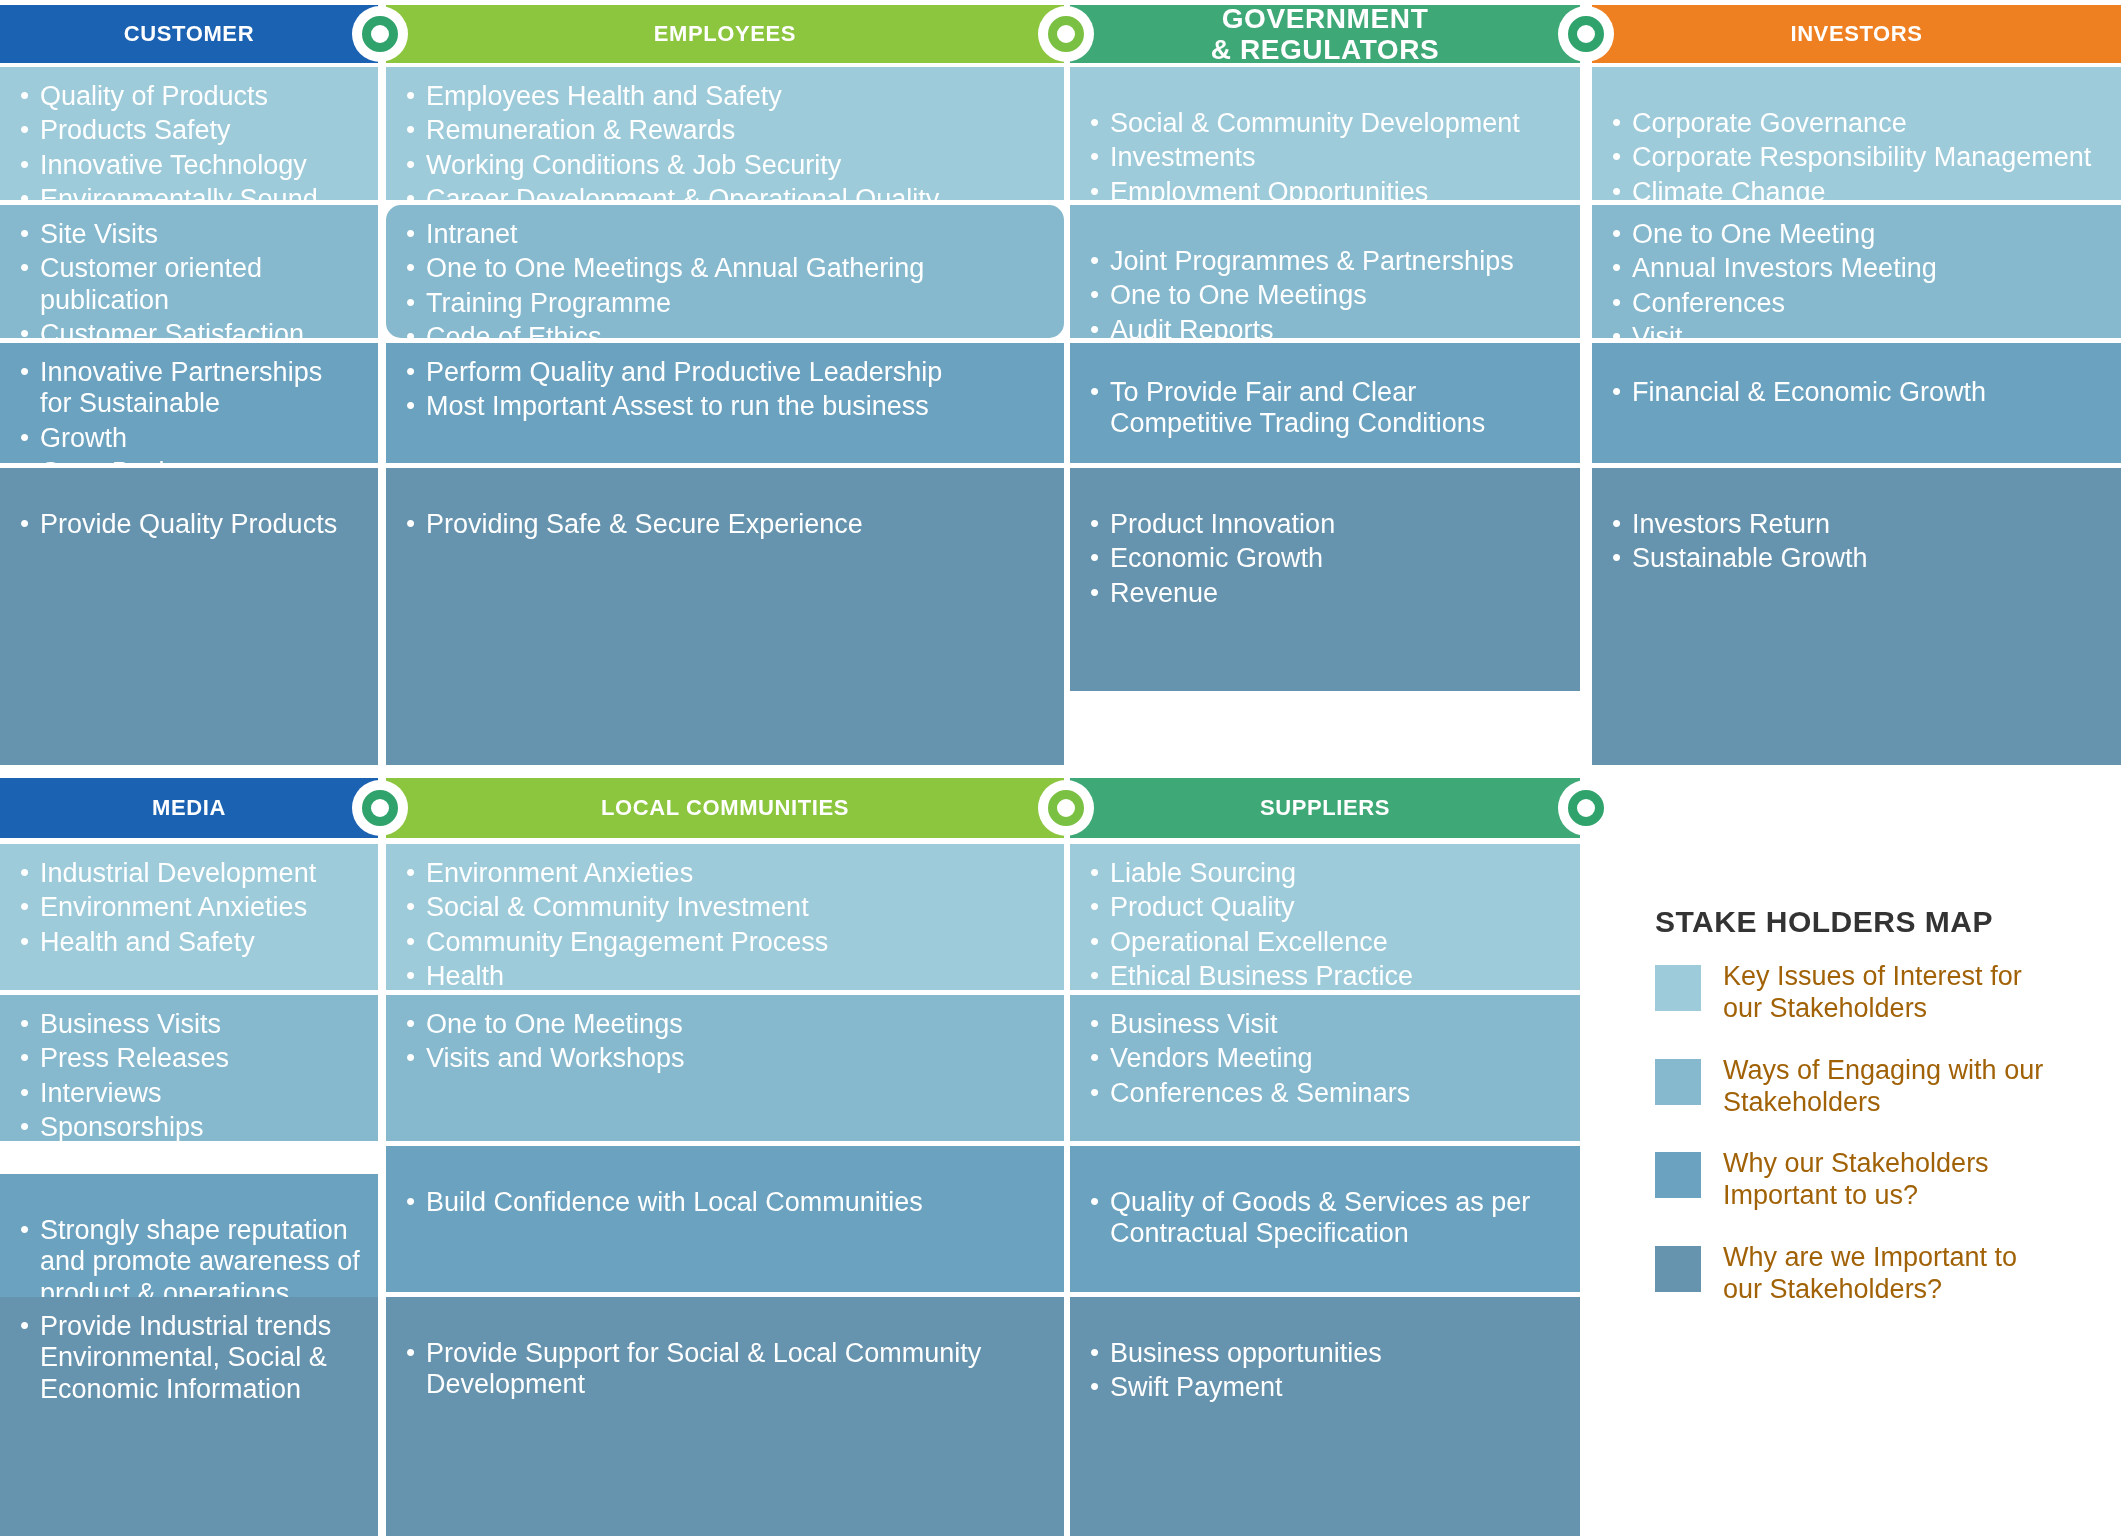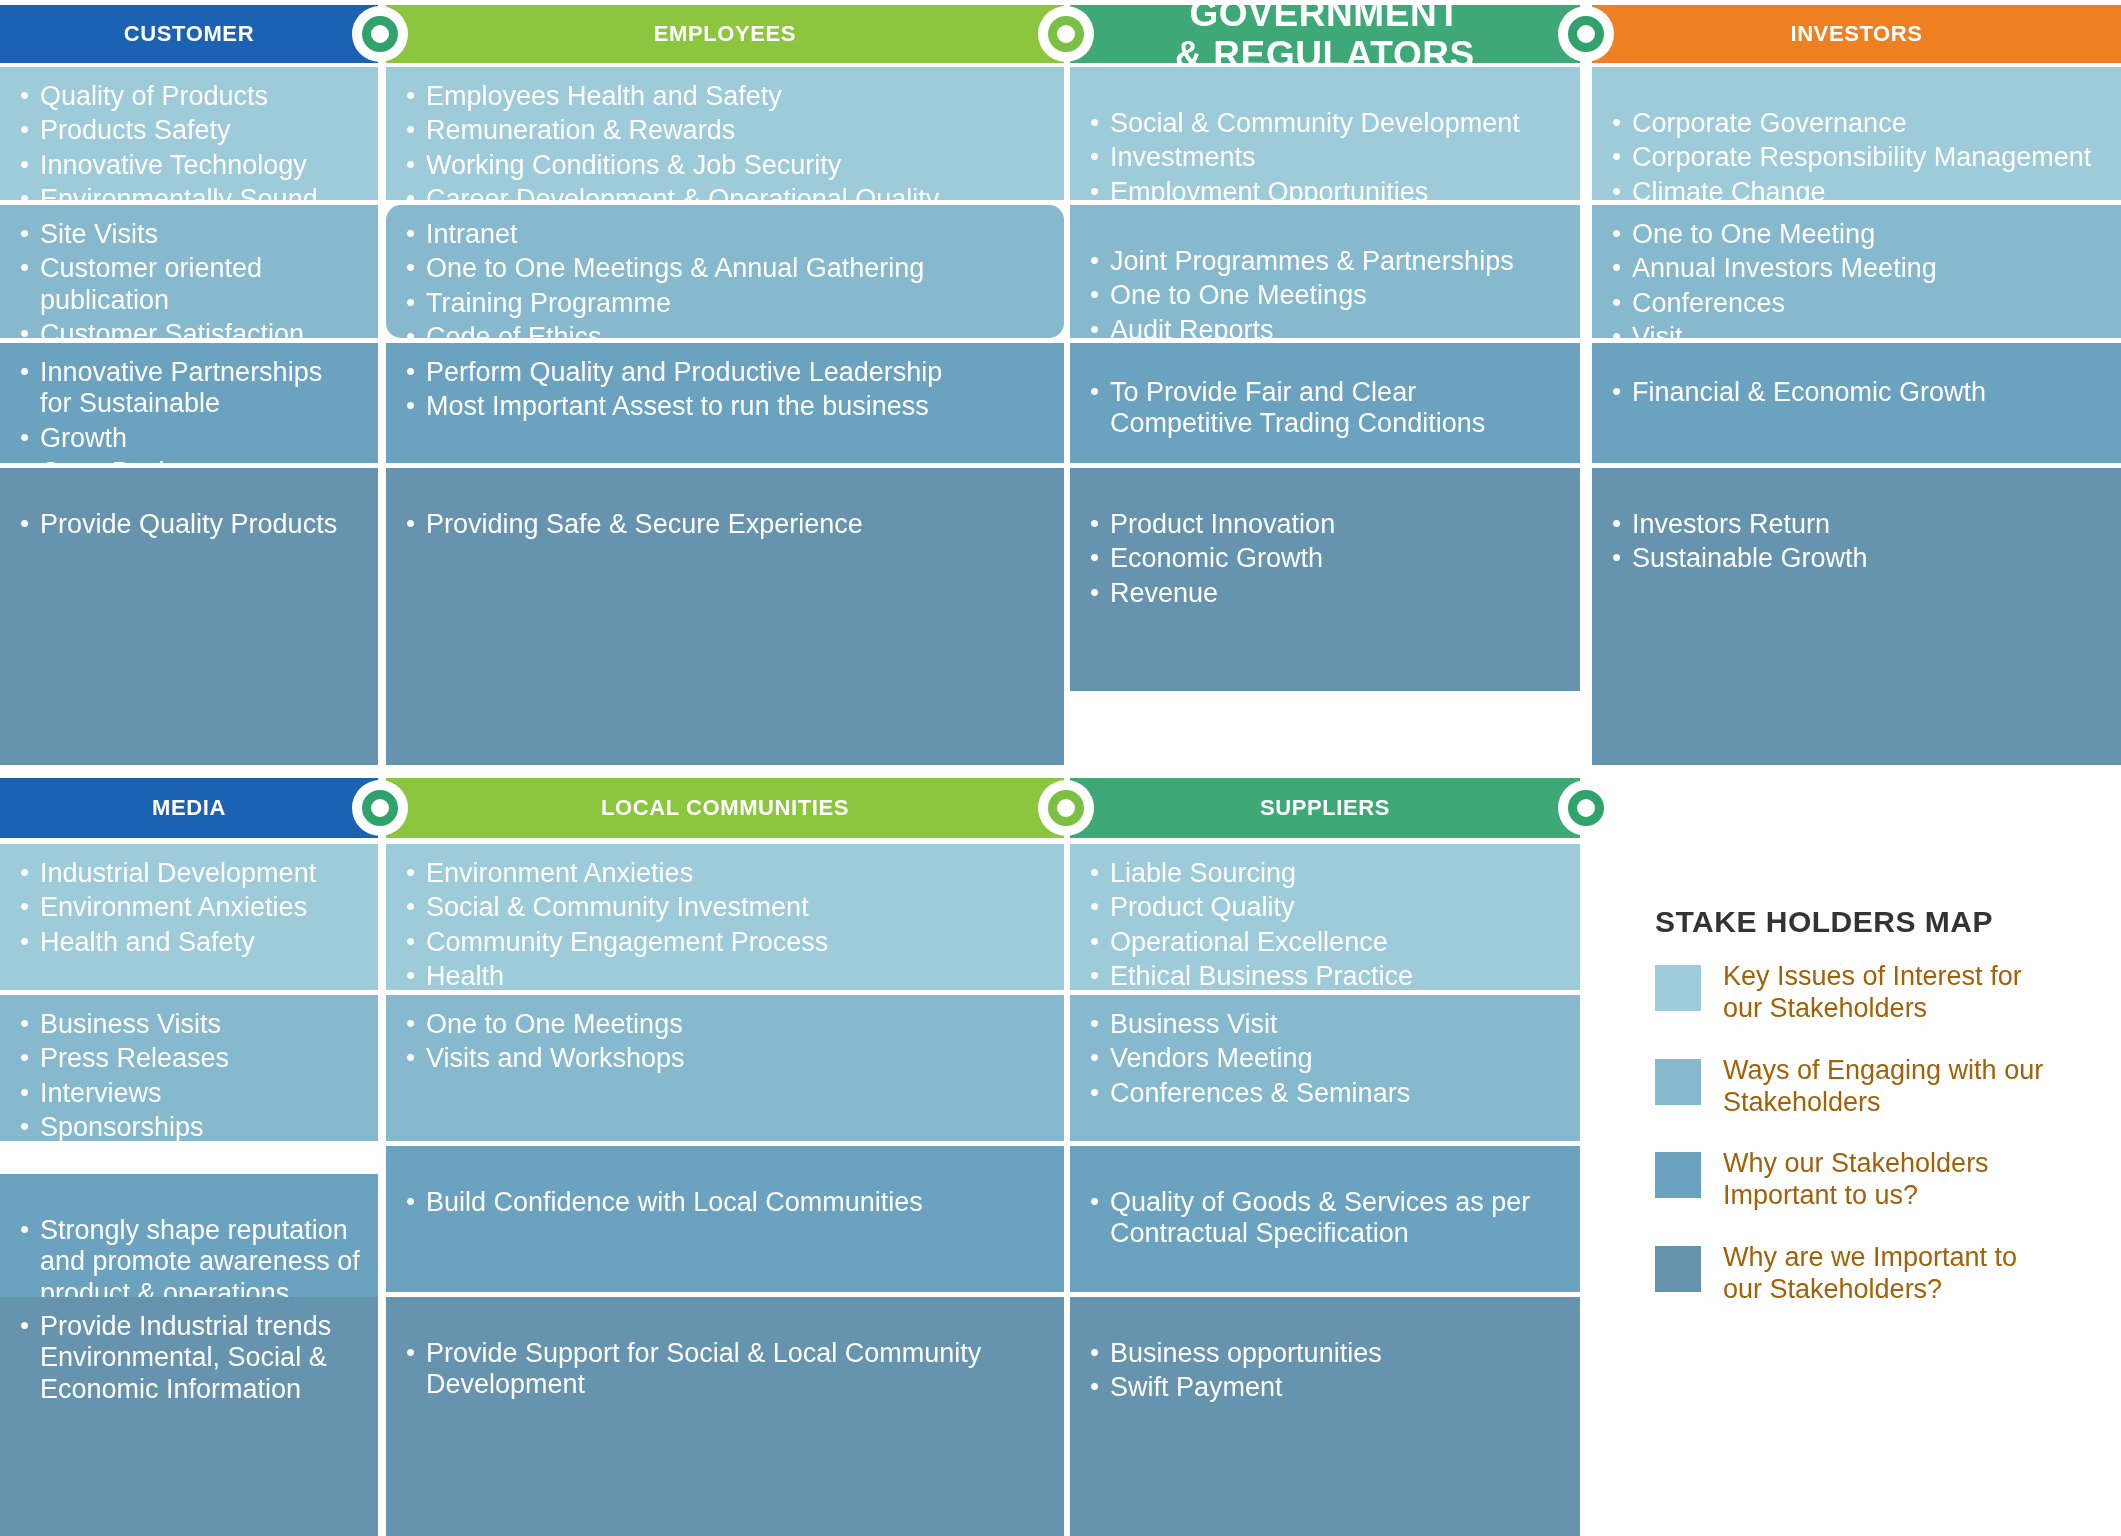--- a/index.html
+++ b/index.html
@@ -12,21 +12,21 @@
 
   
   .block{position:absolute;}
 
   .hdr{
     display:flex;align-items:center;justify-content:center;
     color:#ffffff;font-weight:bold;letter-spacing:.6px;
     text-align:center;line-height:1.12;
   }
   .hdr-1line{font-size:22px;}
-  .hdr-2line{font-size:37px;}
+  .hdr-2line{font-size:28px;}
 
   .cell{
     box-sizing:border-box;
     padding:14px 18px 10px 18px;
     color:#ffffff;
     overflow:hidden;
   }
   .cell ul{margin:0;padding:0;list-style:none;}
   .cell li{
     position:relative;

